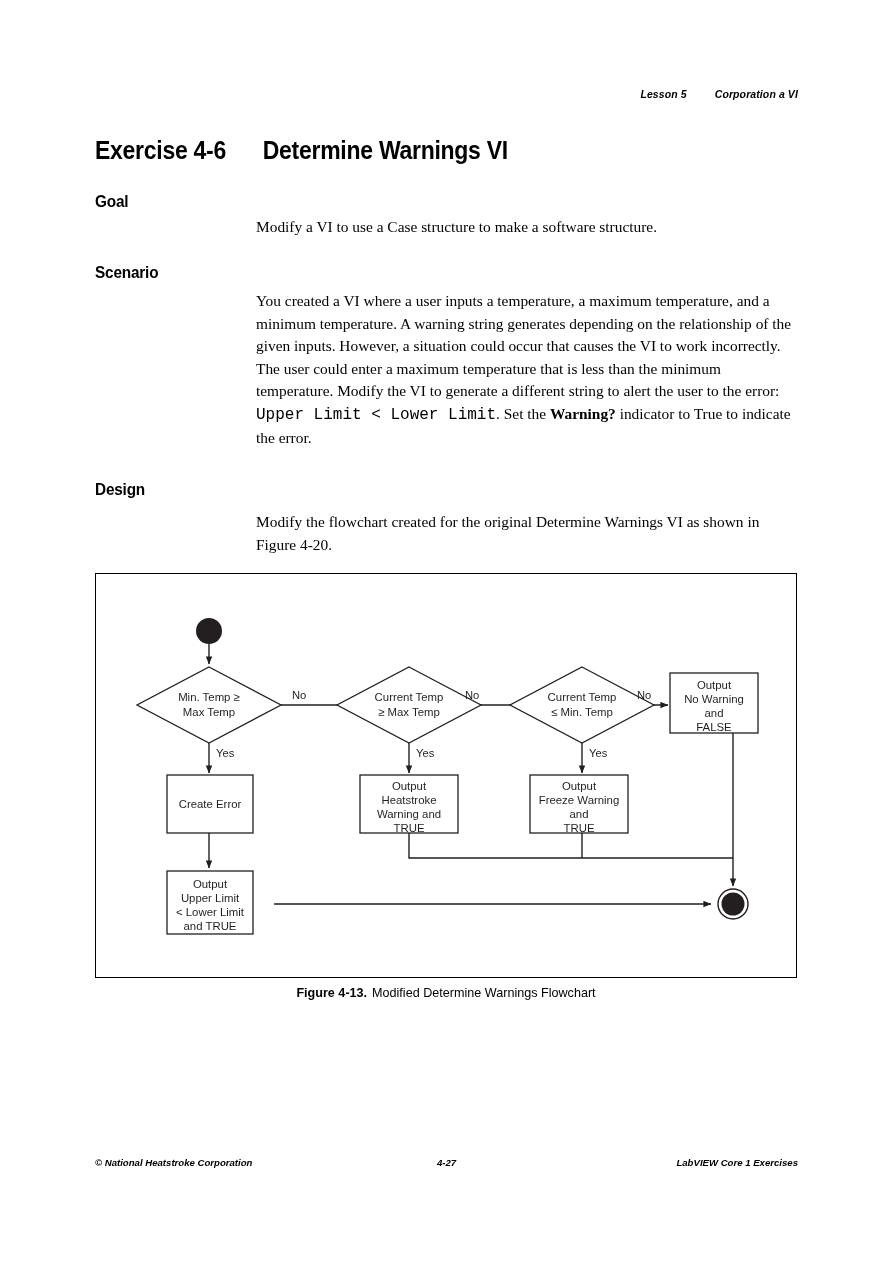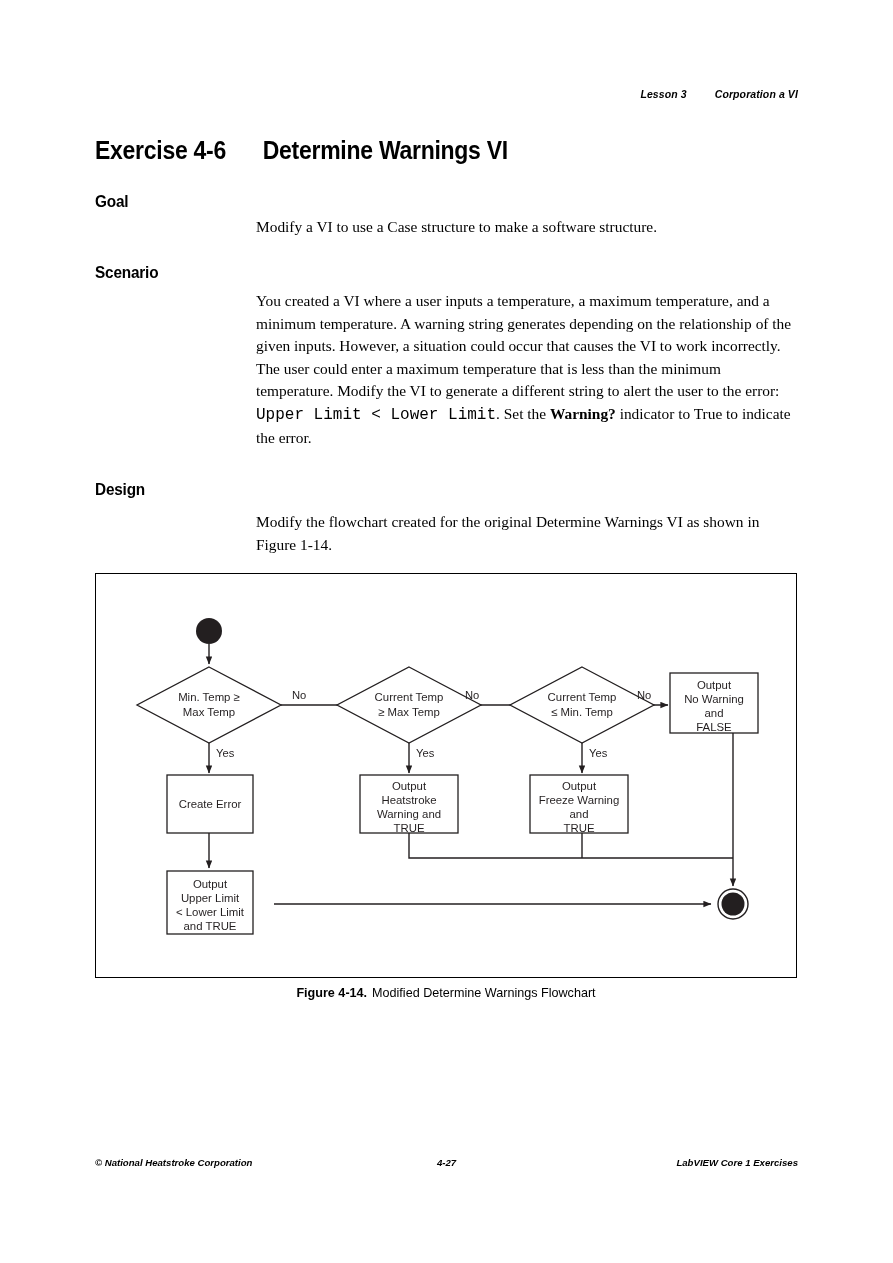--- a/index.html
+++ b/index.html
@@ -155,35 +155,35 @@
   }
   .fc-node-fill { fill: #231f20; }
   .fc-node-ring { fill: none; stroke: #231f20; stroke-width: 1.4; }
 </style>
 </head>
 <body>
 
 <div class="page">
 
   <div class="running-head">
-    <span class="rh-lesson">Lesson 3</span><span>Corporation a VI</span>
+    <span class="rh-lesson">Lesson 5</span><span>Corporation a VI</span>
   </div>
 
   <div class="ex-title">
     <span class="ex-num">Exercise 4-6</span><span>Determine Warnings VI</span>
   </div>
 
   <div class="sec-head" id="head-goal">Goal</div>
   <div class="body-text" id="para-goal">Modify a VI to use a Case structure to make a software structure.</div>
 
   <div class="sec-head" id="head-scenario">Scenario</div>
   <div class="body-text" id="para-scenario"><span>You created a VI where a user inputs a temperature, a maximum temperature, and a minimum temperature. A warning string generates depending on the relationship of the given inputs. However, a situation could occur that causes the VI to work incorrectly. The user could enter a maximum temperature that is less than the minimum temperature. Modify the VI to generate a different string to alert the user to the error: </span><span class="mono">Upper Limit &lt; Lower Limit</span><span>. Set the </span><span class="bold">Warning?</span><span> indicator to True to indicate the error.</span></div>
 
   <div class="sec-head" id="head-design">Design</div>
-  <div class="body-text" id="para-design">Modify the flowchart created for the original Determine Warnings VI as shown in Figure 1-14.</div>
+  <div class="body-text" id="para-design">Modify the flowchart created for the original Determine Warnings VI as shown in Figure 4-20.</div>
 
   <div class="figure-frame">
     <svg width="700" height="403" viewBox="0 0 700 403">
 
       <defs>
         <marker id="arrow" markerWidth="9" markerHeight="9" refX="7.6" refY="3.2" orient="auto" markerUnits="userSpaceOnUse">
           <path d="M0,0 L8,3.2 L0,6.4 z" fill="#231f20"></path>
         </marker>
       </defs>
 
@@ -259,21 +259,21 @@
       <rect class="fc-shape" x="71" y="297" width="86" height="63"></rect>
       <text class="fc-label" x="114" y="314" text-anchor="middle">Output</text>
       <text class="fc-label" x="114" y="328" text-anchor="middle">Upper Limit</text>
       <text class="fc-label" x="114" y="342" text-anchor="middle">&lt; Lower Limit</text>
       <text class="fc-label" x="114" y="356" text-anchor="middle">and TRUE</text>
 
     </svg>
   </div>
 
   <div class="fig-caption">
-    <span class="fig-num">Figure 4-14.</span><span>Modified Determine Warnings Flowchart</span>
+    <span class="fig-num">Figure 4-13.</span><span>Modified Determine Warnings Flowchart</span>
   </div>
 
   <div class="footer">
     <span class="footer-left">© National Heatstroke Corporation</span>
     <span class="footer-center">4-27</span>
     <span class="footer-right">LabVIEW Core 1 Exercises</span>
   </div>
 
 </div>
 

